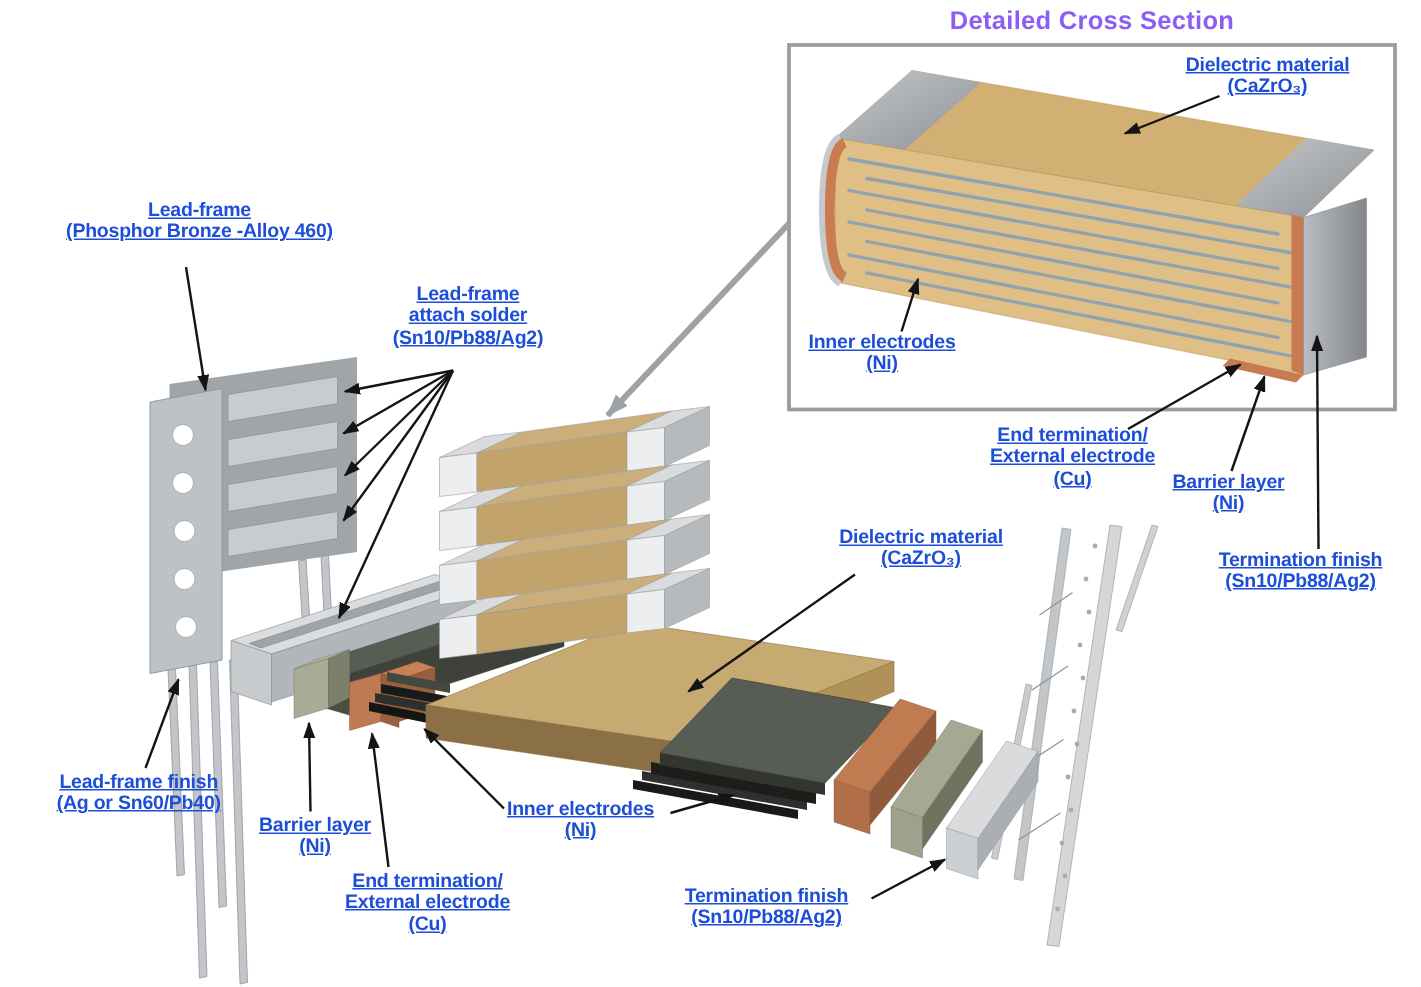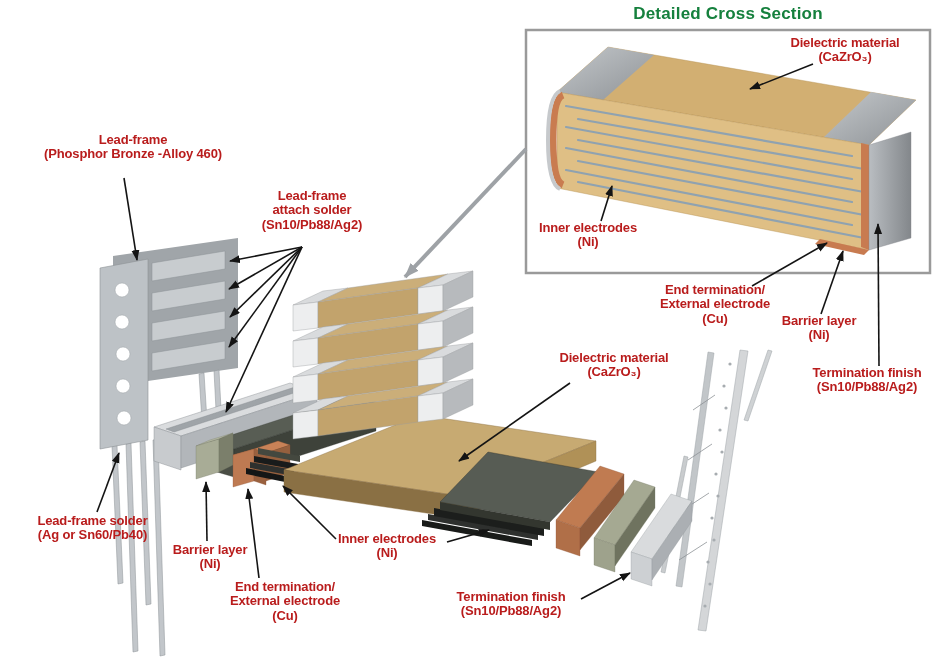--- a/index.html
+++ b/index.html
@@ -1,22 +1,22 @@
 <!DOCTYPE html>
 <html><head>
 <meta charset="utf-8">
 <style>
   html,body{margin:0;padding:0;background:#ffffff;}
   #stage{position:relative;width:947px;height:658px;background:#ffffff;overflow:hidden;
          font-family:"Liberation Sans",sans-serif;}
   #art{position:absolute;left:0;top:0;width:947px;height:658px;}
-  .lbl{position:absolute;font-weight:700;font-size:13px;line-height:1.1;color:#b91c1c;
-       text-align:center;letter-spacing:-0.15px;}
+  .lbl{position:absolute;font-weight:700;font-size:13px;line-height:1.1;color:#1d4ed8;
+       text-align:center;letter-spacing:-0.15px;text-decoration:underline;}
   .lbl span{display:block;}
-  .box-title{position:absolute;font-weight:700;font-size:17px;color:#15803d;text-align:center;
+  .box-title{position:absolute;font-weight:700;font-size:17px;color:#8b5cf6;text-align:center;
              letter-spacing:0.2px;}
 </style>
 </head>
 <body>
 
 <div id="stage">
 
 <svg id="art" viewBox="0 0 947 658" xmlns="http://www.w3.org/2000/svg">
   <defs>
     <marker id="ah" markerUnits="userSpaceOnUse" markerWidth="12" markerHeight="10" refX="10" refY="4" orient="auto">
@@ -273,21 +273,21 @@
 <div class="lbl" style="left:247px;top:189px;width:130px">
   <span>Lead-frame</span>
   <span>attach solder</span>
   <span>(Sn10/Pb88/Ag2)</span>
 </div>
 <div class="lbl" style="left:544px;top:351px;width:140px">
   <span>Dielectric material</span>
   <span>(CaZrO₃)</span>
 </div>
 <div class="lbl" style="left:15px;top:514px;width:155px">
-  <span>Lead-frame solder</span>
+  <span>Lead-frame finish</span>
   <span>(Ag or Sn60/Pb40)</span>
 </div>
 <div class="lbl" style="left:158px;top:543px;width:104px">
   <span>Barrier layer</span>
   <span>(Ni)</span>
 </div>
 <div class="lbl" style="left:222px;top:580px;width:126px">
   <span>End termination/</span>
   <span>External electrode</span>
   <span>(Cu)</span>

